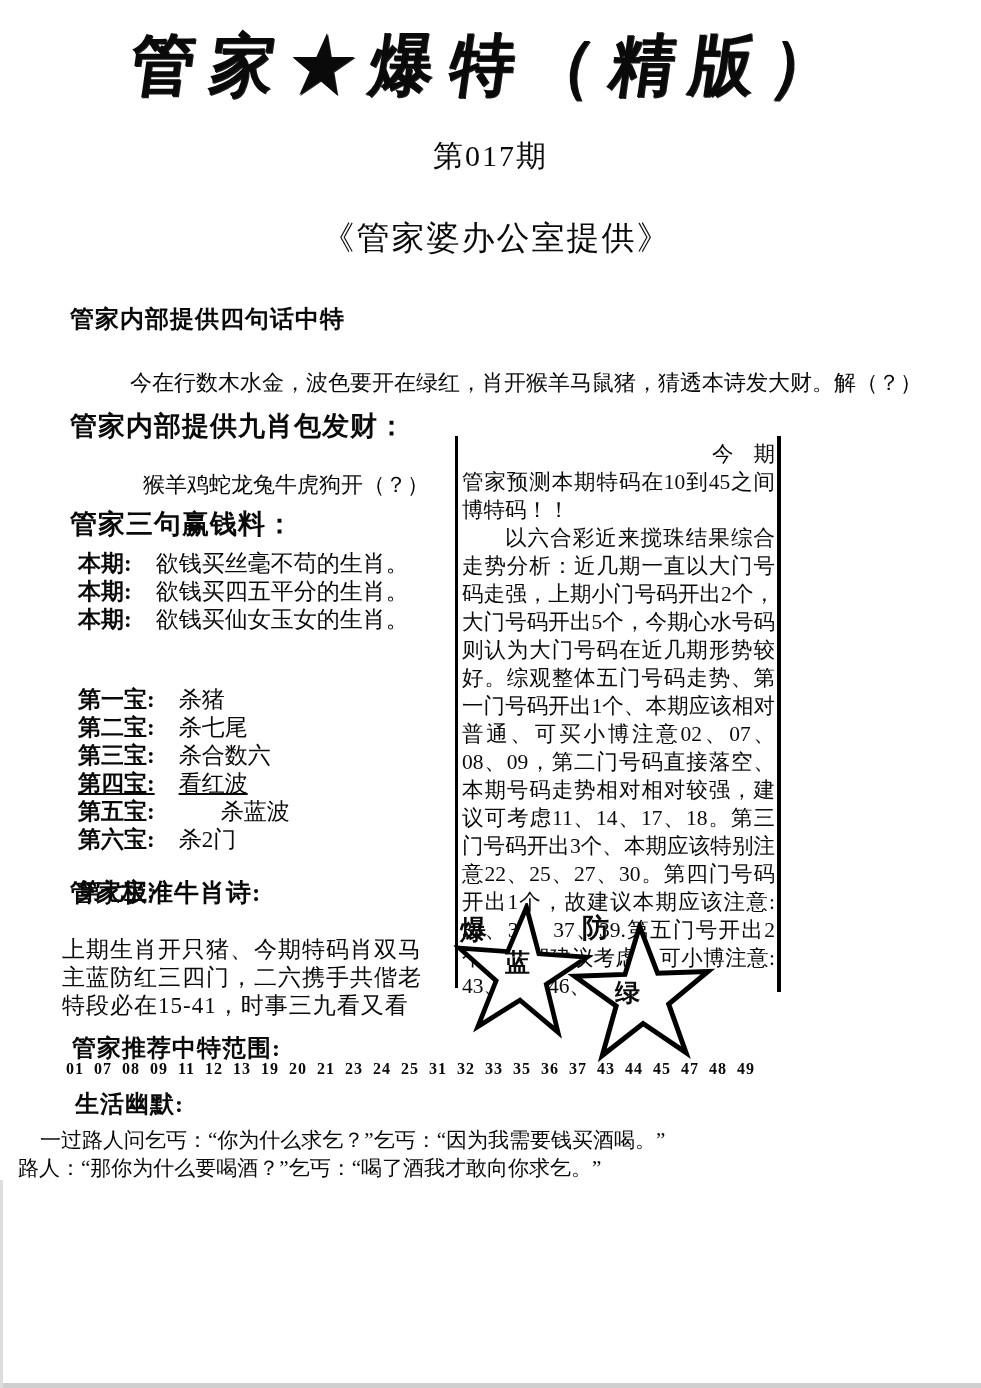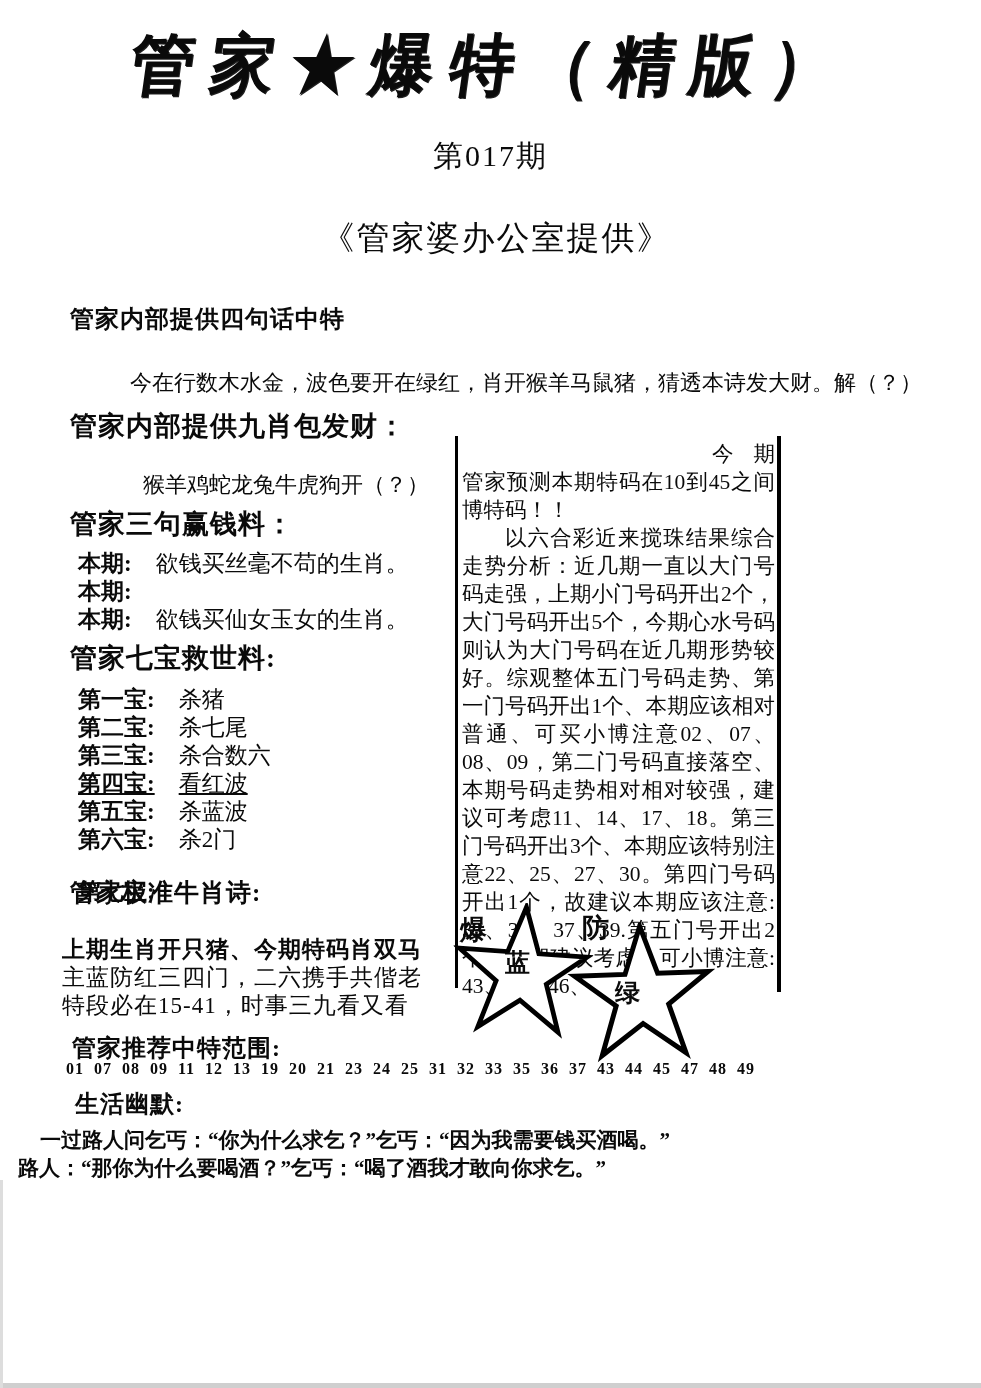--- a/index.html
+++ b/index.html
@@ -40,26 +40,26 @@
   .pair-row { display:flex; font-size:23px; }
   .pair-row .lbl { font-weight:bold; margin-right:24px; }
   .r-three0 { left:78px; top:548px; }
   .r-three1 { left:78px; top:576px; }
   .r-three2 { left:78px; top:604px; }
 
   .r-seven0 { left:78px; top:684px; }
   .r-seven1 { left:78px; top:712px; }
   .r-seven2 { left:78px; top:740px; }
   .r-seven3 { left:78px; top:768px;text-decoration:underline; }
-  .r-seven4 { left:78px; top:796px; }
+  .r-seven4 { left:78px; top:796px;gap:42px; }
   .r-seven5 { left:78px; top:824px; }
   .r-seven6 { left:78px; top:876px; }
 
   .poem-line { left:62px; font-size:23px; letter-spacing:1px; }
-  .p0 { top:906px; } .p1 { top:934px;font-weight:bold; } .p2 { top:962px; } .p3 { top:990px; }
+  .p0 { top:906px; } .p1 { top:934px; } .p2 { top:962px; } .p3 { top:990px; }
 
   .vrule { position:absolute; background:#000; }
   .vrule-left  { left:455px; top:436px; width:3px;  height:552px; }
   .vrule-right { left:777px; top:436px; width:4px;  height:556px; }
 
   .pred {
     position:absolute; left:462px; top:440px; width:313px;
     font-size:21.5px; line-height:28px;
     text-align:justify; white-space:normal;
   }
@@ -71,21 +71,21 @@
   .star2 { left:568px; top:922px; transform:rotate(-2deg); }
   .star-label { position:absolute; font-size:27px; font-weight:bold; }
   .lab-bao { left:460px; top:912px; }
   .lab-fang { left:582px; top:910px; }
   .star-word { position:absolute; font-size:25px; font-weight:bold; }
   .word-blue  { left:505px; top:946px; }
   .word-green { left:615px; top:976px; }
 
   .numbers-row { left:66px; top:1060px; font-size:16px; font-weight:600; word-spacing:5px; letter-spacing:1px; }
 
-  .joke { font-size:21px; font-weight:bold; }
+  .joke { font-size:21px; font-weight:normal; }
   .joke1 { left:40px; top:1126px; }
   .joke2 { left:18px; top:1154px; }
 
   .scan-edge-bottom { position:absolute; left:0; bottom:0; width:981px; height:5px; background:#cfcfcf; }
   .scan-edge-left { position:absolute; left:0; top:1180px; width:3px; height:208px; background:#dddddd; }
 </style>
 </head>
 <body>
 
 <div class="page">
@@ -100,27 +100,27 @@
   <div class="abs sec-head h-nine">管家内部提供九肖包发财：</div>
   <div class="abs nine-line">猴羊鸡蛇龙兔牛虎狗开（？）</div>
 
   <div class="abs sec-head h-three">管家三句赢钱料：</div>
   <div class="abs pair-row r-three0">
     <span class="lbl">本期:</span>
     <span>欲钱买丝毫不苟的生肖。</span>
   </div>
   <div class="abs pair-row r-three1">
     <span class="lbl">本期:</span>
+    <span>欲钱买四五平分的生肖。</span>
   </div>
   <div class="abs pair-row r-three2">
     <span class="lbl">本期:</span>
     <span>欲钱买仙女玉女的生肖。</span>
   </div>
 
-  <div class="abs sec-head h-seven">管家七宝救世料:</div>
   <div class="abs pair-row r-seven0">
     <span class="lbl">第一宝:</span>
     <span>杀猪</span>
   </div>
   <div class="abs pair-row r-seven1">
     <span class="lbl">第二宝:</span>
     <span>杀七尾</span>
   </div>
   <div class="abs pair-row r-seven2">
     <span class="lbl">第三宝:</span>

